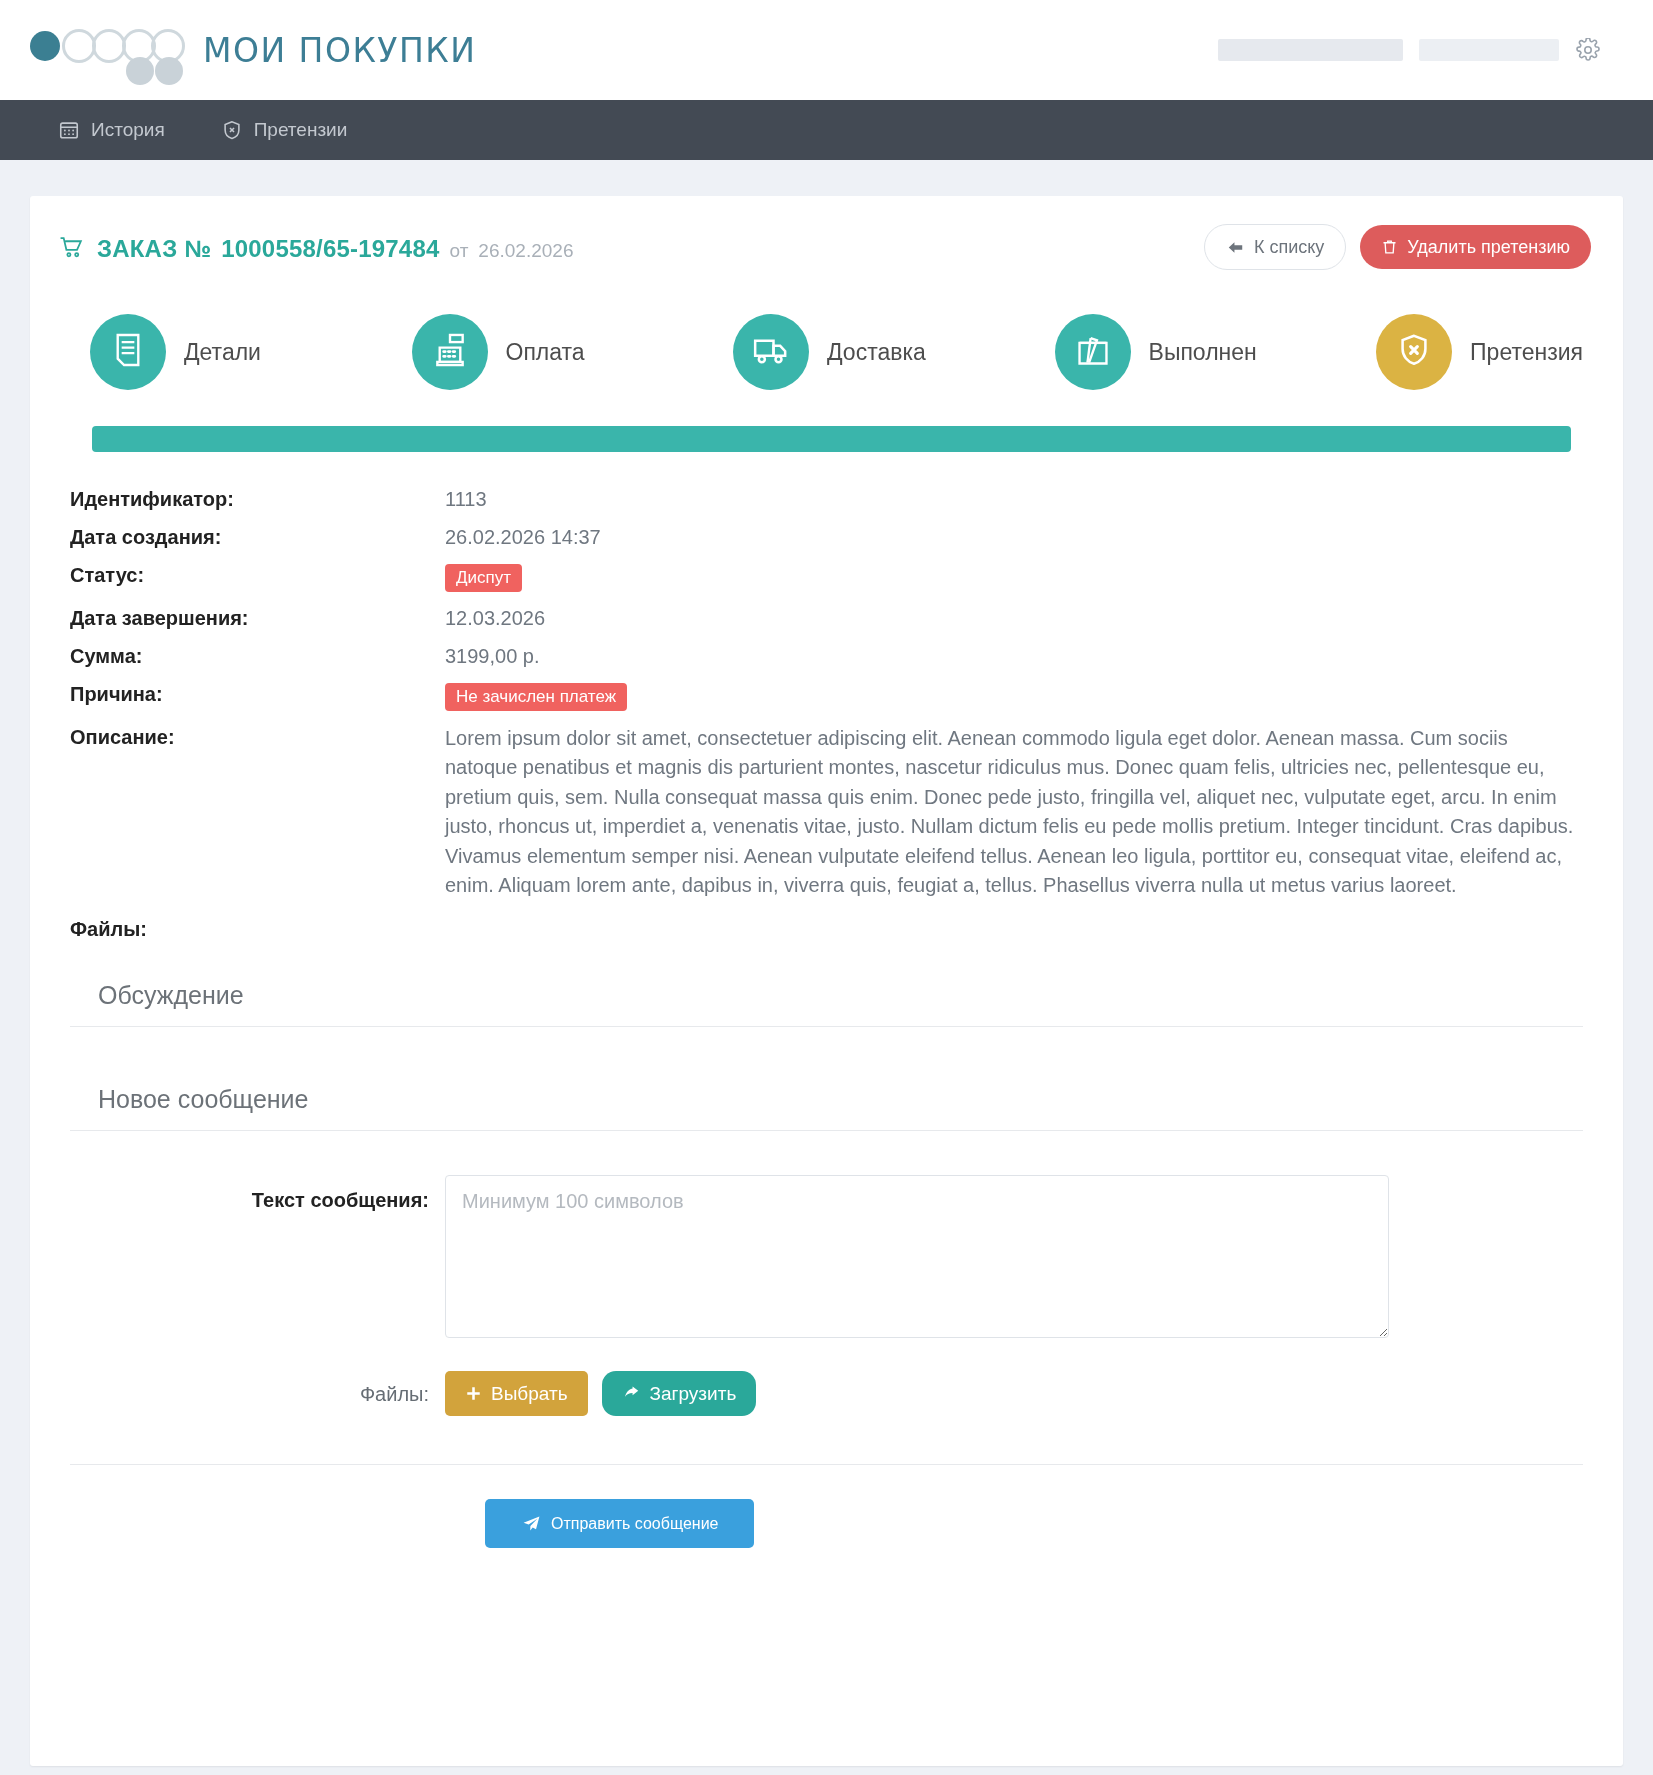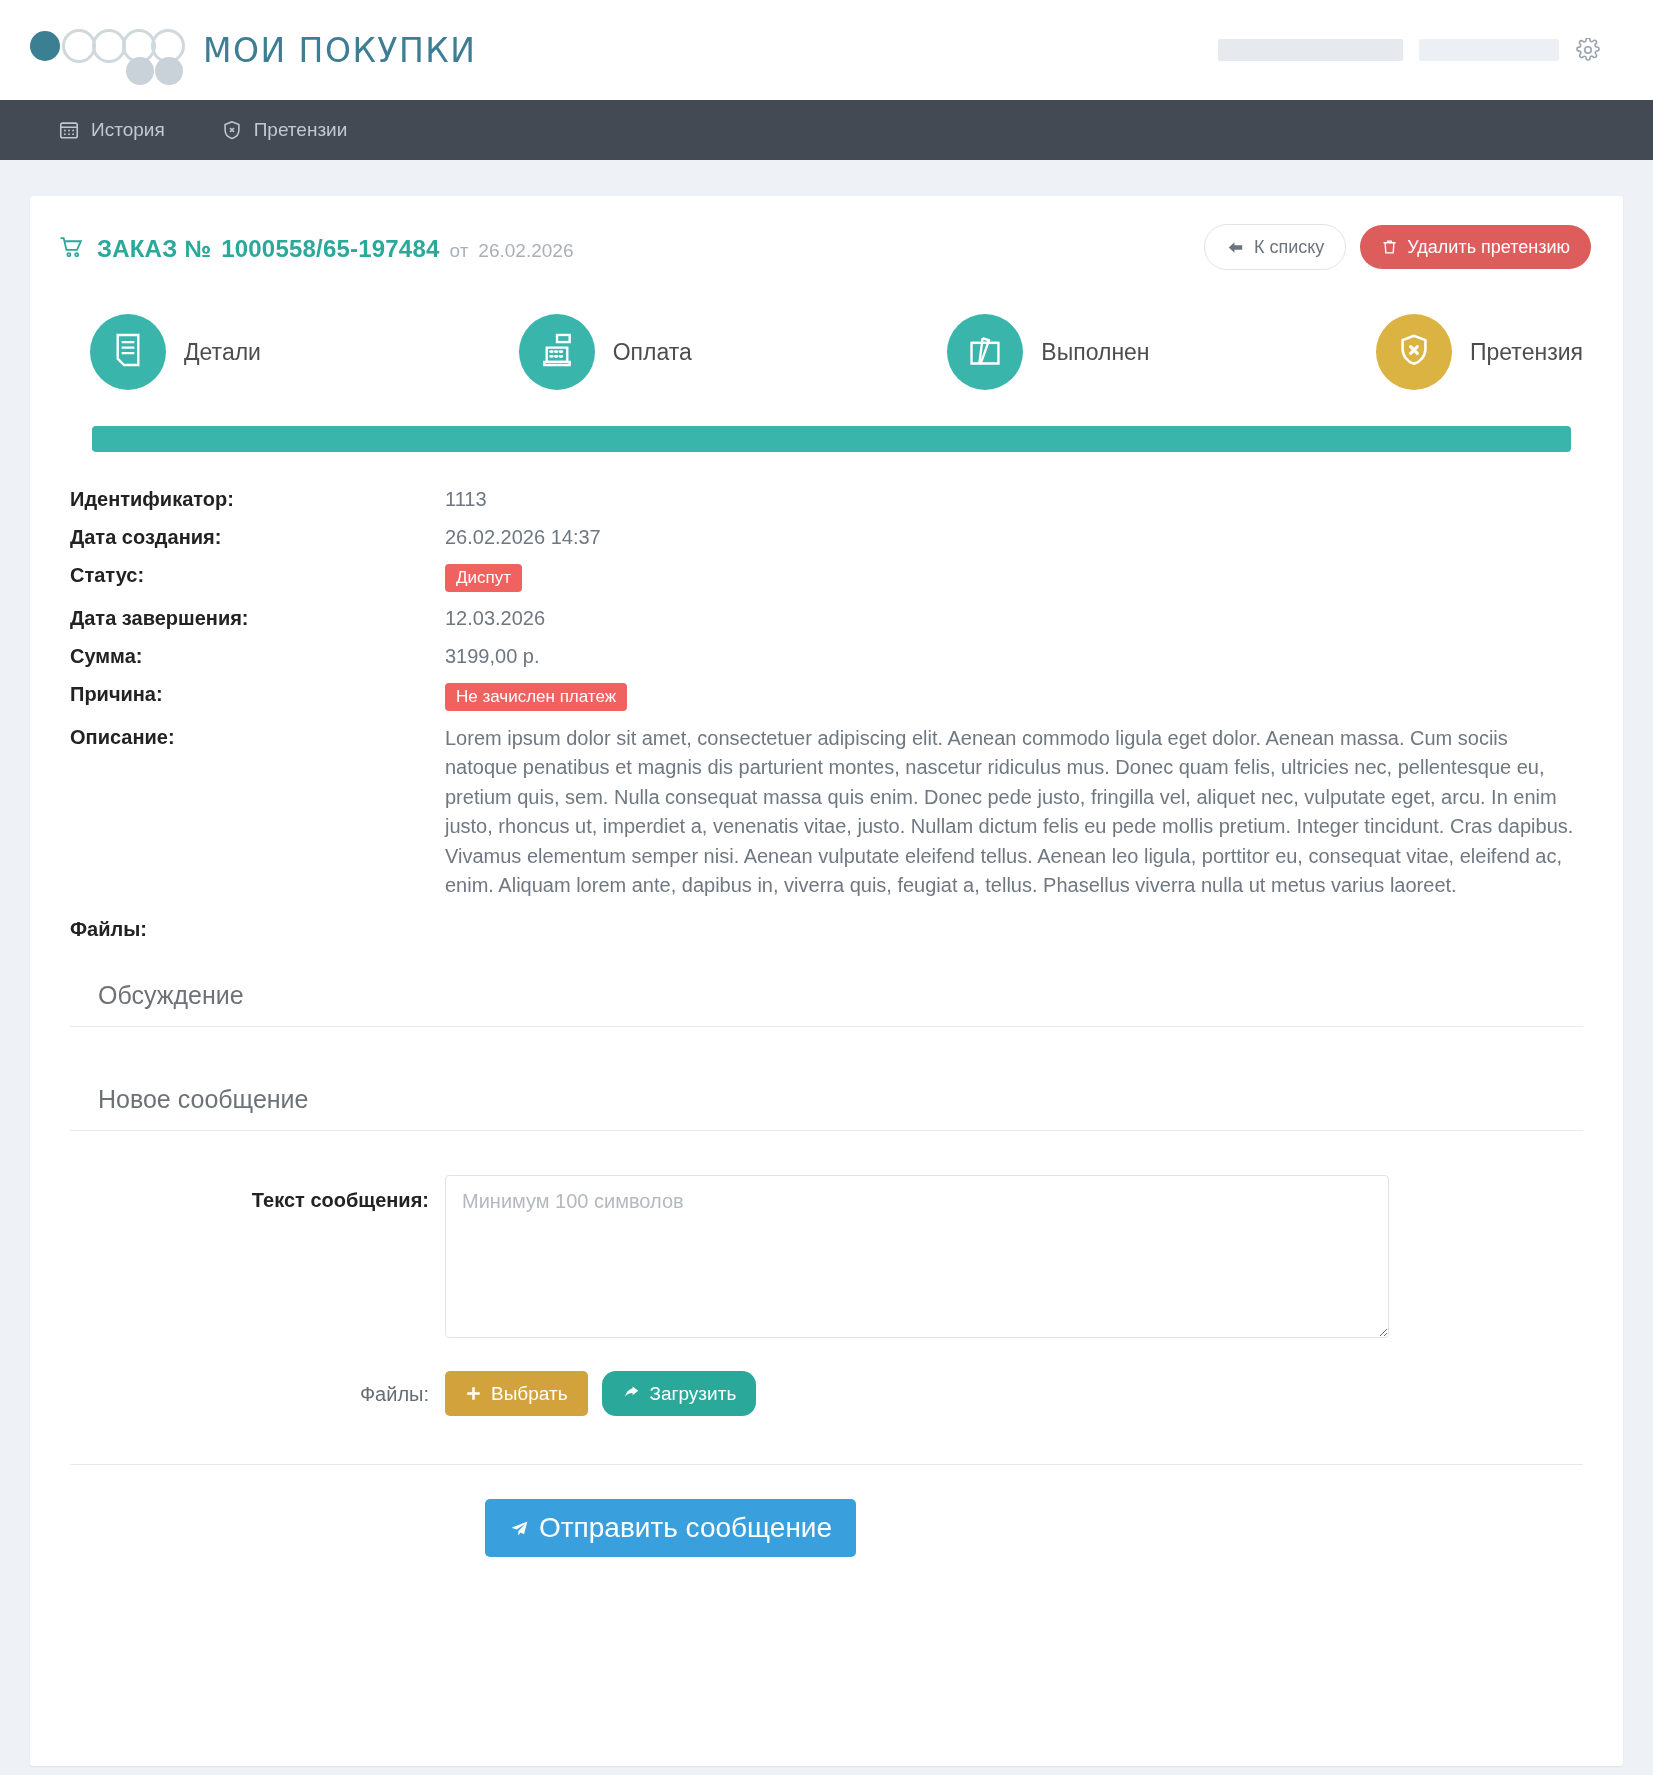--- a/index.html
+++ b/index.html
@@ -171,21 +171,21 @@
     background: #fff;
   }
   textarea.msg::placeholder { color: #b4b9bf; }
   .file-btns { display: flex; gap: 14px; padding-top: 7px; }
   .btn-warn { background: #d2a33c; color: #fff; border-radius: 5px; padding: 13px 20px; font-size: 19px; text-align: right; }
   .btn-teal { background: #2aa89a; color: #fff; border-radius: 14px; padding: 13px 20px; font-size: 19px; }
   .divider { border-top: 1px solid #e7e9ec; margin: 48px 40px 0 40px; }
   .send-wrap { padding: 34px 0 0 455px; }
   .btn-primary {
     background: #3aa0dd; color: #fff; border-radius: 5px;
-    padding: 15px 24px; font-size: 28px;
+    padding: 15px 36px; font-size: 16px;
   }
   .ico { display: inline-flex; align-items: center; }
 </style>
 </head>
 <body>
 
 <div class="page">
 
   <div class="topbar">
     <div class="brand">
@@ -296,20 +296,33 @@
               <rect x="12" y="2.5" width="8" height="4.5"></rect>
               <path d="M4 19.5h16v2H4z"></path>
               <path d="M5.5 10.5h13v9h-13z"></path>
               <path d="M8 13h1M11 13h1M14 13h1M8 16h1M11 16h1M14 16h1" stroke-width="1.8" stroke-linecap="round"></path>
             </svg>
           </span>
         </div>
         <div class="step-label">Оплата</div>
       </div>
 
+      <div class="step">
+        <div class="step-circle" style="background:#3ab5ab;">
+          <span>
+            <svg width="40" height="40" viewBox="0 0 24 24" fill="none" stroke="#ffffff" stroke-width="1.5">
+              <path d="M2.5 6.5h11v9h-11z"></path>
+              <path d="M13.5 9.5h4l3 3.2v2.8h-7z"></path>
+              <circle cx="6.5" cy="17.5" r="1.8"></circle>
+              <circle cx="16.5" cy="17.5" r="1.8"></circle>
+            </svg>
+          </span>
+        </div>
+        <div class="step-label">Доставка</div>
+      </div>
 
       <div class="step">
         <div class="step-circle" style="background:#3ab5ab;">
           <span>
             <svg width="38" height="38" viewBox="0 0 24 24" fill="none" stroke="#ffffff" stroke-width="1.5">
               <path d="M3.5 7.5h17v13h-17z"></path>
               <path d="M3.5 7.5h17"></path>
               <path d="M10.5 4.5 8.5 20"></path>
               <path d="M10.5 4.5l4 1.4-5 14.1"></path>
             </svg>

